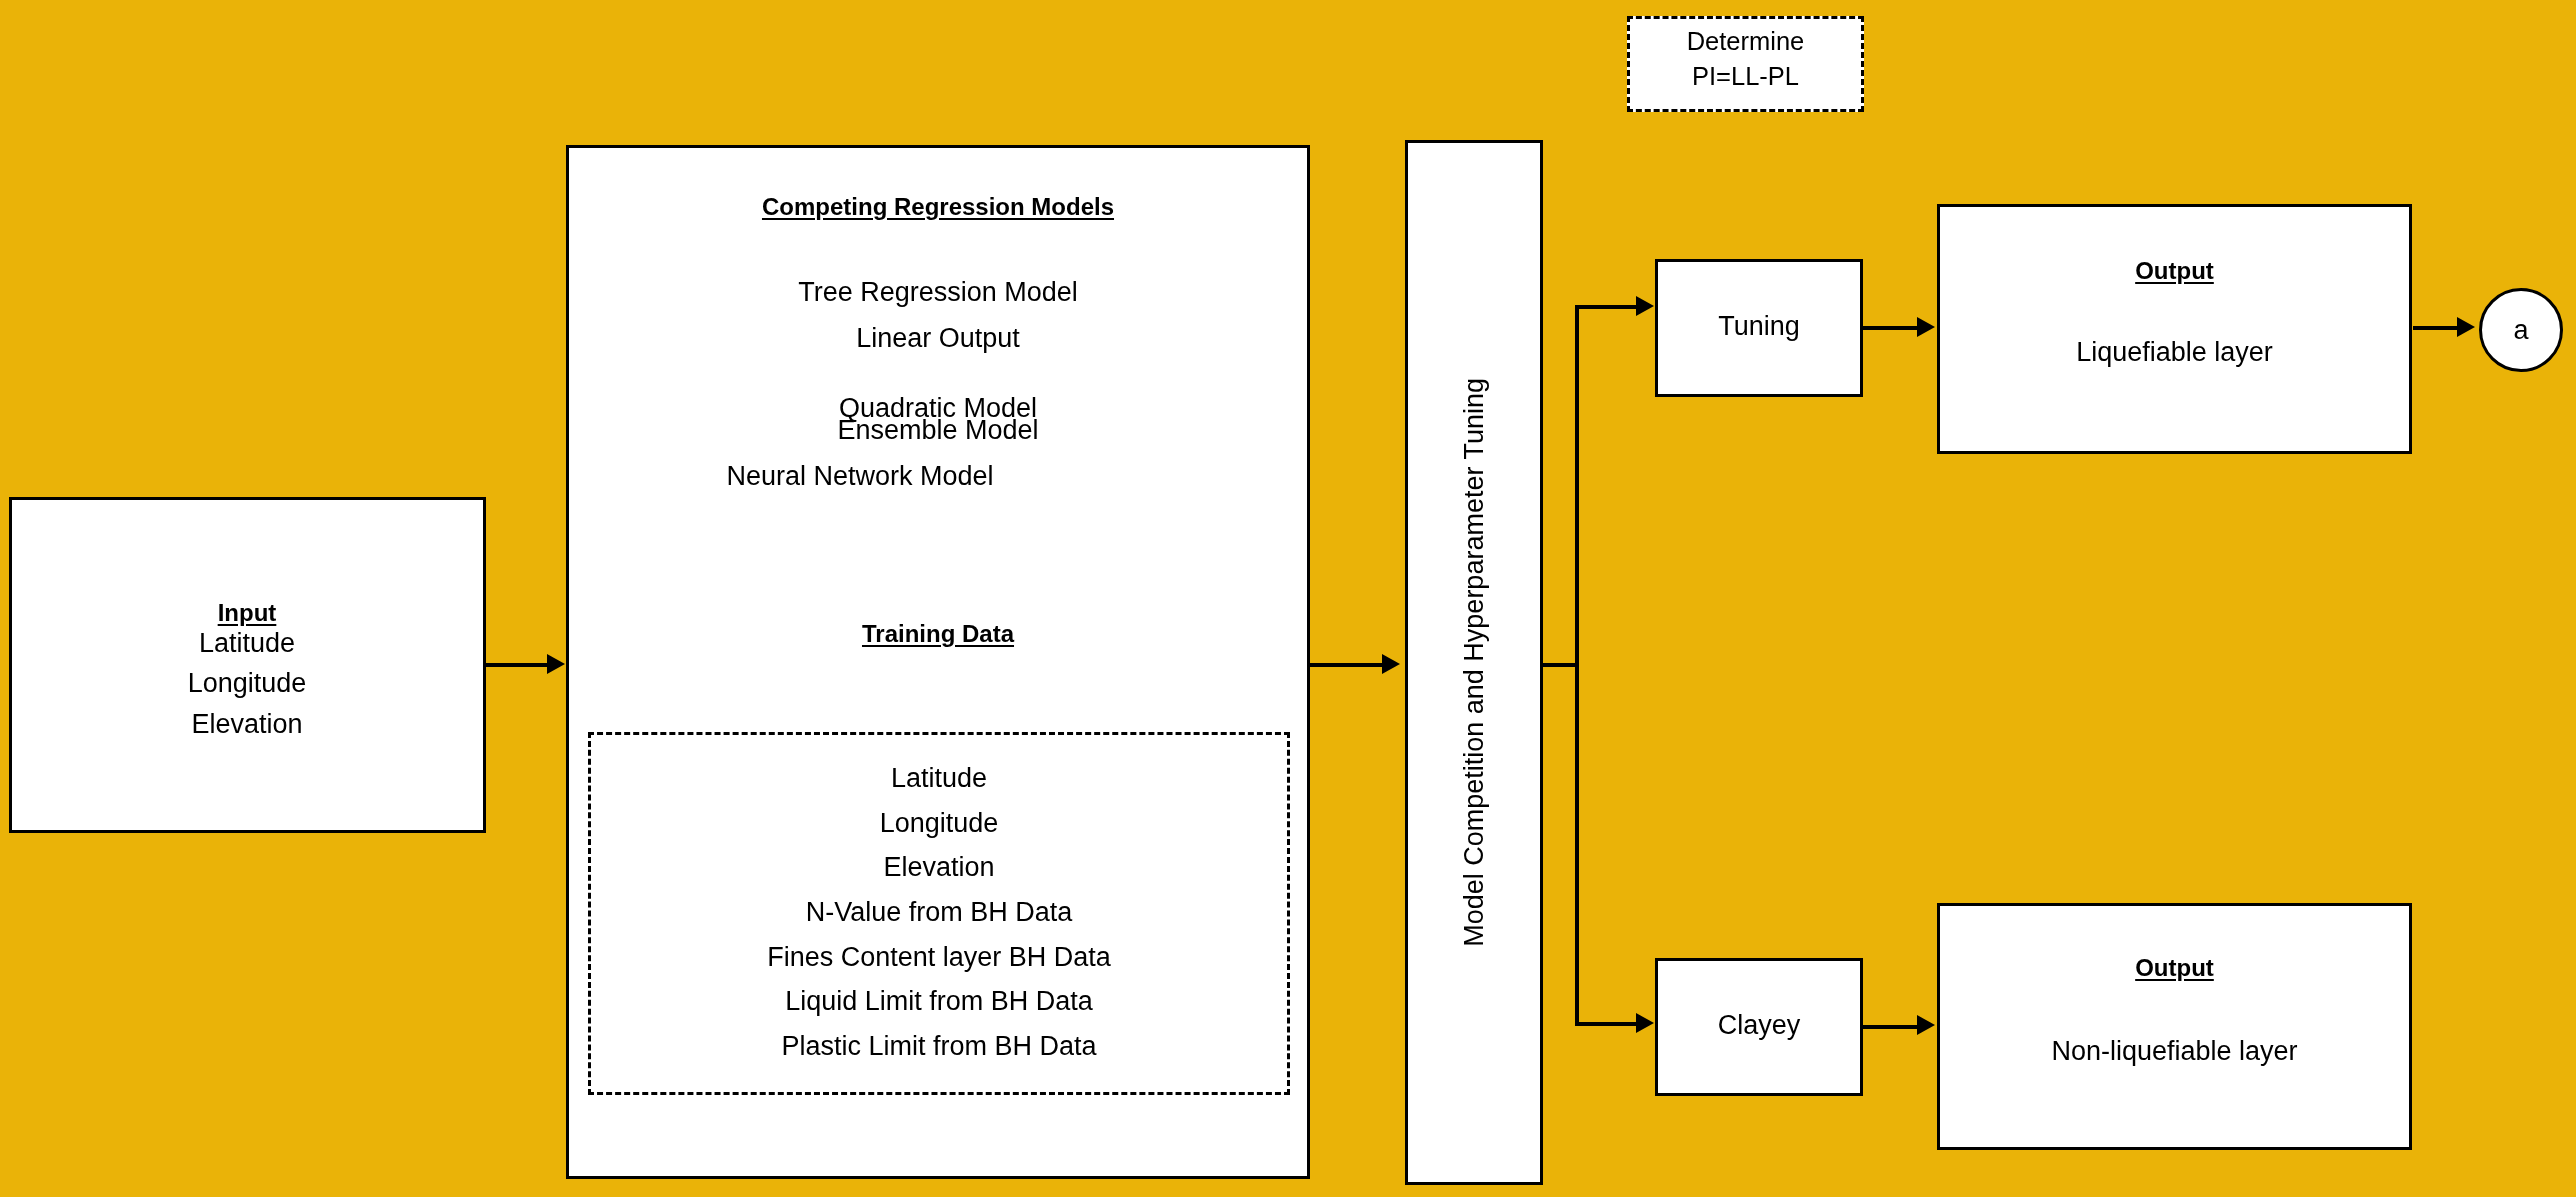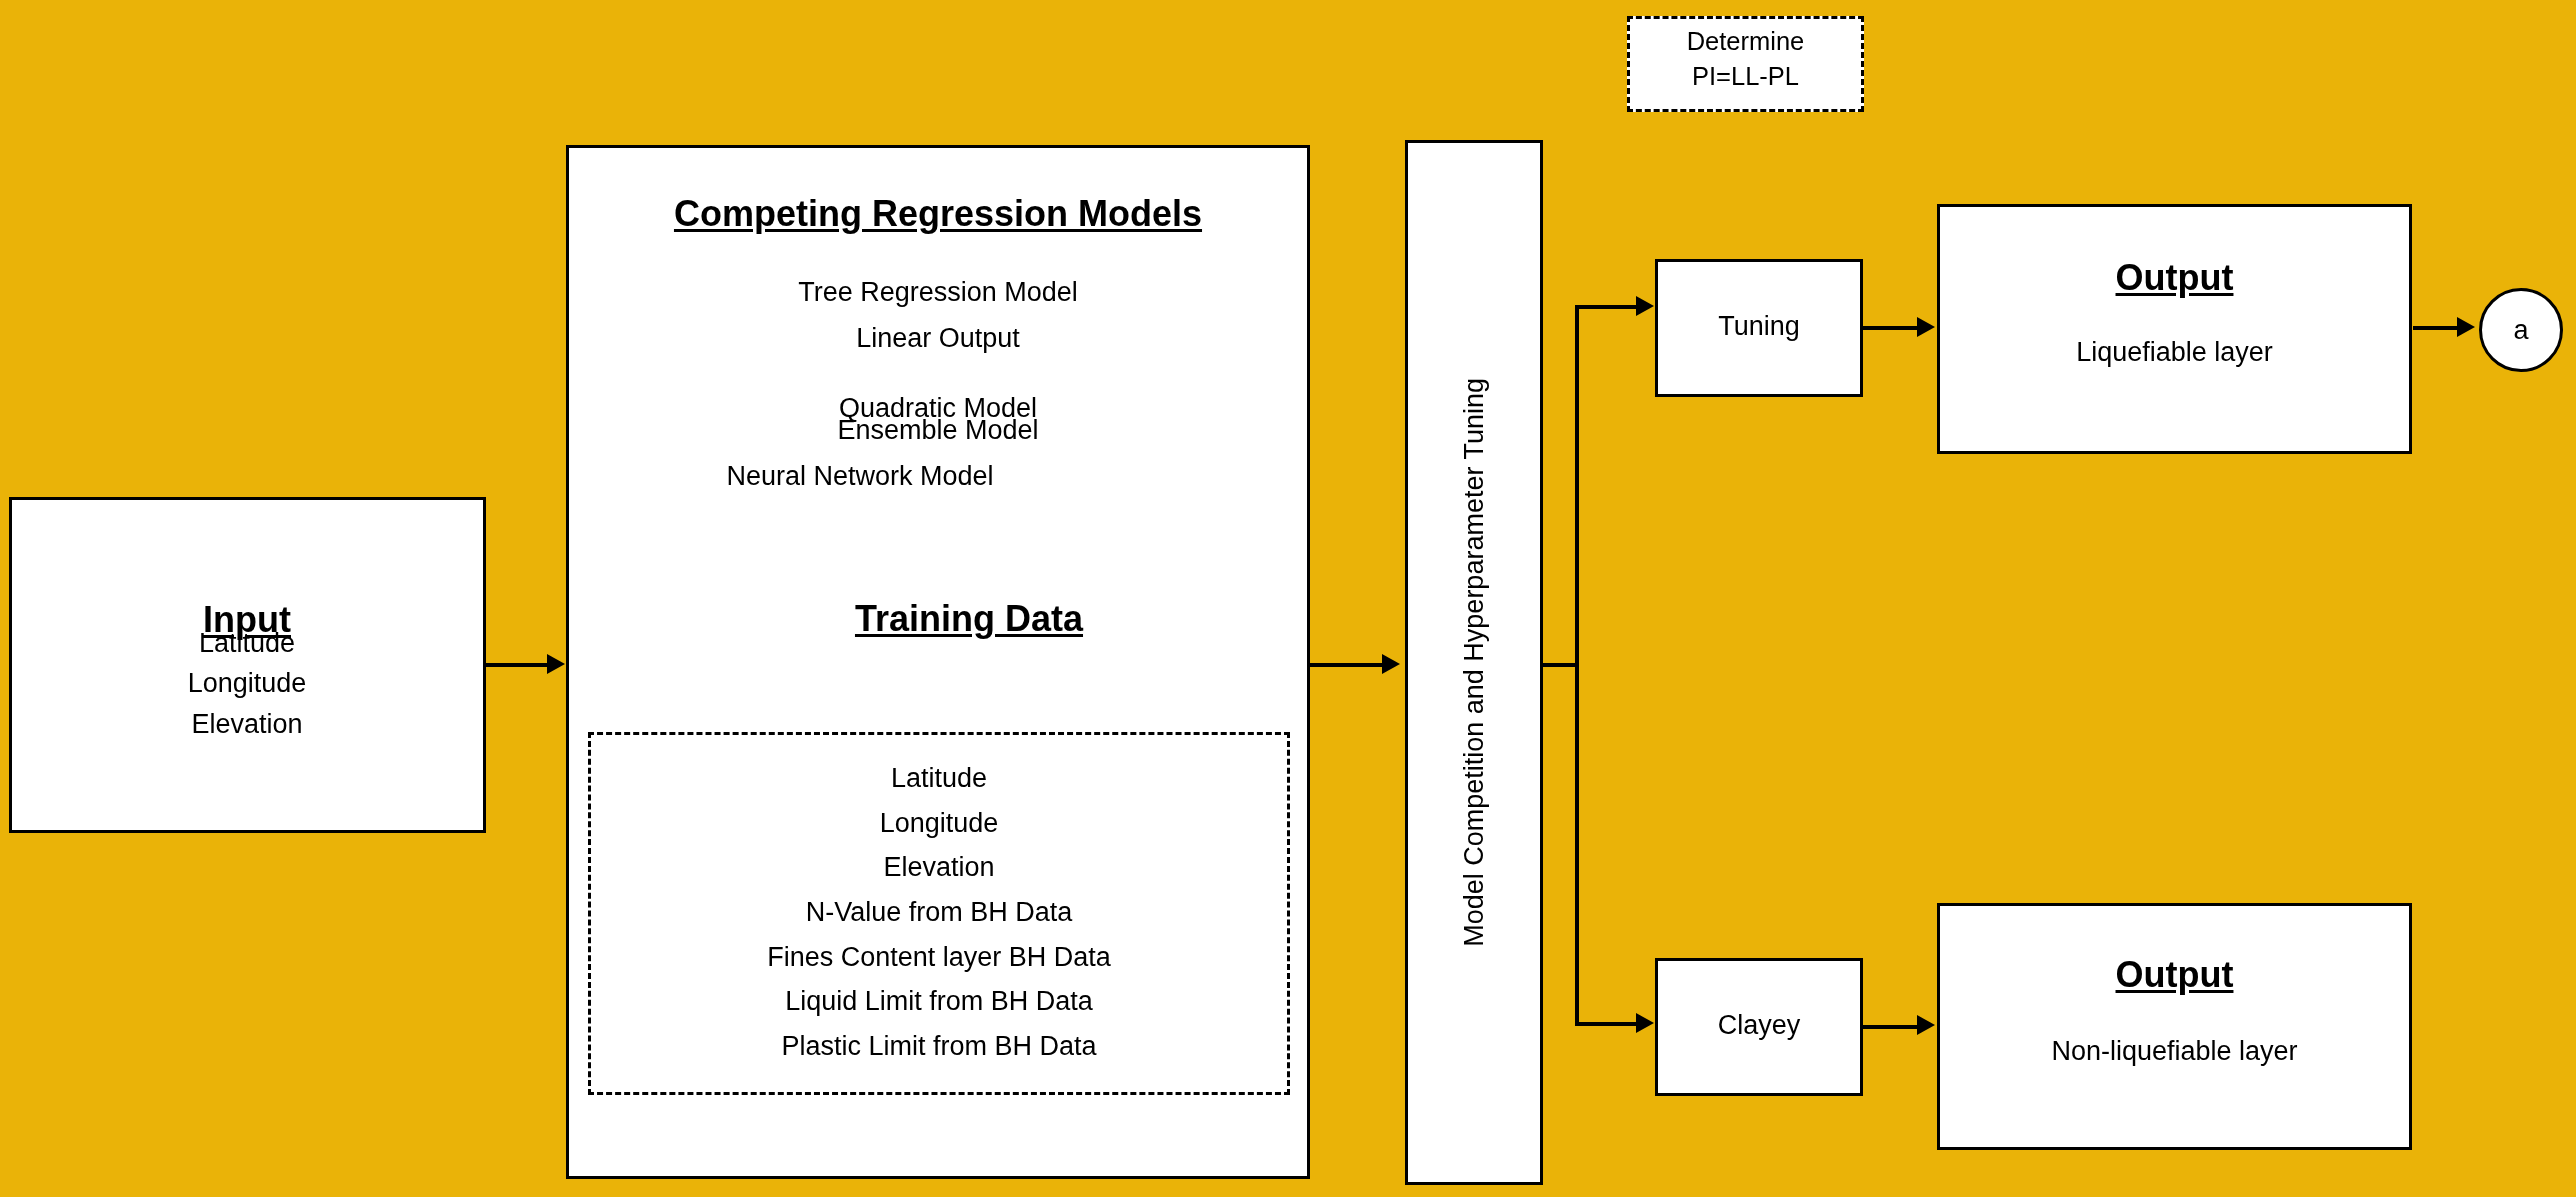--- a/index.html
+++ b/index.html
@@ -76,21 +76,21 @@
   #models-box       { left: 566px;  top: 145px;  width: 744px; height: 1034px; }
   #training-box     { left: 588px;  top: 732px; width: 702px;  height: 363px; }
   #tuning-box       { left: 1405px; top: 140px;  width: 138px;  height: 1045px; }
   #determine-box    { left: 1627px; top: 15.6px;   width: 237px;  height: 96px; }
   #sandy-box        { left: 1655px; top: 259px;  width: 208px;  height: 138px; }
   #clayey-box       { left: 1655px; top: 958px; width: 208px;  height: 138px; }
   #output-top-box   { left: 1937px; top: 204px;  width: 475px;  height: 250px; }
   #output-bot-box   { left: 1937px; top: 903px; width: 475px;  height: 247px; }
   #circle-a         { left: 2479px; top: 288px;  width: 84px;  height: 84px; }
 
-  .fs-lg { font-size: 36px; }
+  .fs-lg { font-size: 24px; }
   .fs-md { font-size: 27px; }
   .fs-sm { font-size: 25.5px; }
 
   #tuning-label {
     position: absolute;
     left: 1405px;
     top: 140px;
     width: 138px;
     height: 1045px;
     display: flex;
@@ -124,21 +124,21 @@
 
   <div class="box" id="models-box"></div>
   <div class="txt fs-lg heading" style="left:566px; top:193px; width:744px;">Competing Regression Models</div>
 
   <div class="txt fs-md" style="left:566px; top:277px; width:744px;">Tree Regression Model</div>
   <div class="txt fs-md" style="left:566px; top:323px; width:744px;">Linear Output</div>
   <div class="txt fs-md" style="left:566px; top:369px; width:744px;margin-top:24px;">Quadratic Model</div>
   <div class="txt fs-md" style="left:566px; top:415px; width:744px;">Ensemble Model</div>
   <div class="txt fs-md" style="left:566px; top:461px; width:588px;text-align:center;">Neural Network Model</div>
 
-  <div class="txt fs-lg heading" style="left:566px; top:598px; width:744px;padding-left:31px;">Training Data</div>
+  <div class="txt fs-lg heading" style="left:566px; top:620px; width:744px;">Training Data</div>
 
   <div class="box-dashed" id="training-box"></div>
   <div class="txt fs-md" style="left:588px; top:763px; width:702px;">Latitude</div>
   <div class="txt fs-md" style="left:588px; top:808px; width:702px;">Longitude</div>
   <div class="txt fs-md" style="left:588px; top:852px; width:702px;">Elevation</div>
   <div class="txt fs-md" style="left:588px; top:897px; width:702px;">N-Value from BH Data</div>
   <div class="txt fs-md" style="left:588px; top:942px; width:702px;">Fines Content layer BH Data</div>
   <div class="txt fs-md" style="left:588px; top:986px; width:702px;">Liquid Limit from BH Data</div>
   <div class="txt fs-md" style="left:588px; top:1031px; width:702px;">Plastic Limit from BH Data</div>
 

